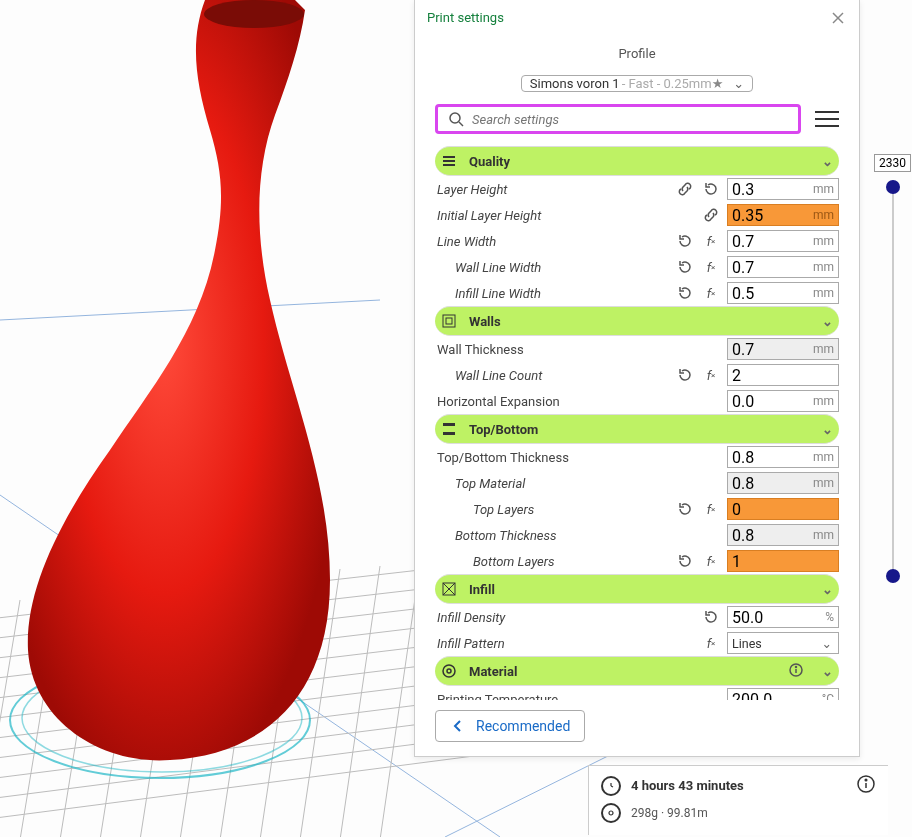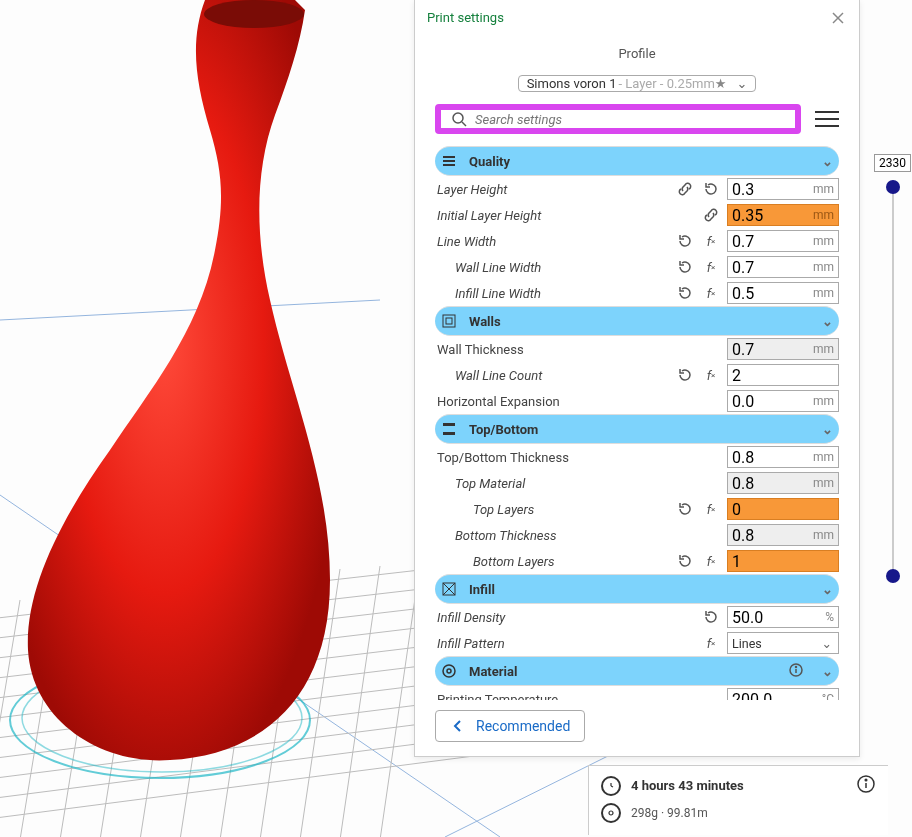--- a/index.html
+++ b/index.html
@@ -10,26 +10,26 @@
   .panel-titlebar { height: 36px; display: flex; align-items: center; padding: 0 12px; color: #15803d; border-bottom: 1px solid transparent; }
   .panel-titlebar .close { margin-left: auto; color: #888; cursor: pointer; width: 18px; height: 18px; display: flex; align-items: center; justify-content: center; }
   .profile-row { display: flex; align-items: center; gap: 14px; padding: 10px 20px 12px 20px; flex-direction: column; }
   .profile-row .label { color: #555; }
   .profile-select { flex: 1; display: flex; align-items: center; border: 1px solid #aaa; border-radius: 4px; height: 28px; padding: 0 8px; color: #333; background: #fff; }
   .profile-select .prof-name { color: #333; }
   .profile-select .prof-sub { color: #aaa; margin-left: 2px; }
   .profile-select .star { margin-left: auto; color: #888; }
   .profile-select .chev { margin-left: 10px; color: #666; }
   .search-row { display: flex; align-items: center; gap: 14px; padding: 0 20px 12px 20px; }
-  .search-box { flex: 1; display: flex; align-items: center; border: 6px solid #d946ef; border-radius: 4px; height: 30px; padding: 0 10px; color: #999; }
+  .search-box { flex: 1; display: flex; align-items: center; border: 3px solid #d946ef; border-radius: 4px; height: 30px; padding: 0 10px; color: #999; }
   .search-box input { border: none; outline: none; flex: 1; font-style: italic; color: #555; margin-left: 8px; font-size: 13px; }
   .hamburger { width: 24px; height: 24px; display: flex; flex-direction: column; justify-content: center; gap: 5px; cursor: pointer; }
   .hamburger span { height: 2px; background: #333; width: 100%; display: block; }
   .settings-body { padding: 0 20px 10px 20px; max-height: 554px; overflow: hidden; }
-  .section-header { display: flex; align-items: center; gap: 12px; height: 30px; background: #7dd3fc; border-top: 1px solid #ddd; border-bottom: 1px solid #ddd; font-weight: 700; cursor: pointer; padding: 0 6px; border-radius: 15px; }
+  .section-header { display: flex; align-items: center; gap: 12px; height: 30px; background: #bef264; border-top: 1px solid #ddd; border-bottom: 1px solid #ddd; font-weight: 700; cursor: pointer; padding: 0 6px; border-radius: 15px; }
   .section-header .sec-icon { width: 16px; height: 16px; display: flex; align-items: center; justify-content: center; }
   .section-header .expand { margin-left: auto; color: #666; }
   .section-header .info { margin-left: auto; color: #666; margin-right: 6px; }
   .setting-row { display: flex; align-items: center; height: 26px; gap: 6px; padding-left: 2px; }
   .setting-row .sname { flex: 1; color: #444; }
   .setting-row .sname.italic { font-style: italic; }
   .setting-row .indent-1 { padding-left: 18px; }
   .setting-row .indent-2 { padding-left: 36px; }
   .icon-btn { width: 20px; height: 20px; display: flex; align-items: center; justify-content: center; color: #555; cursor: pointer; }
   .icon-slot { width: 20px; height: 20px; }
@@ -140,21 +140,21 @@
           <line x1="3" y1="3" x2="13" y2="13"></line>
           <line x1="13" y1="3" x2="3" y2="13"></line>
         </svg>
     </span>
   </div>
 
   <div class="profile-row">
     <span class="label">Profile</span>
     <div class="profile-select">
       <span class="prof-name">Simons voron 1</span>
-      <span class="prof-sub"> - Layer - 0.25mm</span>
+      <span class="prof-sub"> - Fast - 0.25mm</span>
       <span class="star">★</span>
       <span class="chev">⌄</span>
     </div>
   </div>
 
   <div class="search-row">
     <div class="search-box">
       <svg class="ico" viewBox="0 0 16 16" stroke="#555" stroke-width="1.5" fill="none">
           <circle cx="7" cy="7" r="5"></circle>
           <line x1="11" y1="11" x2="15" y2="15"></line>

